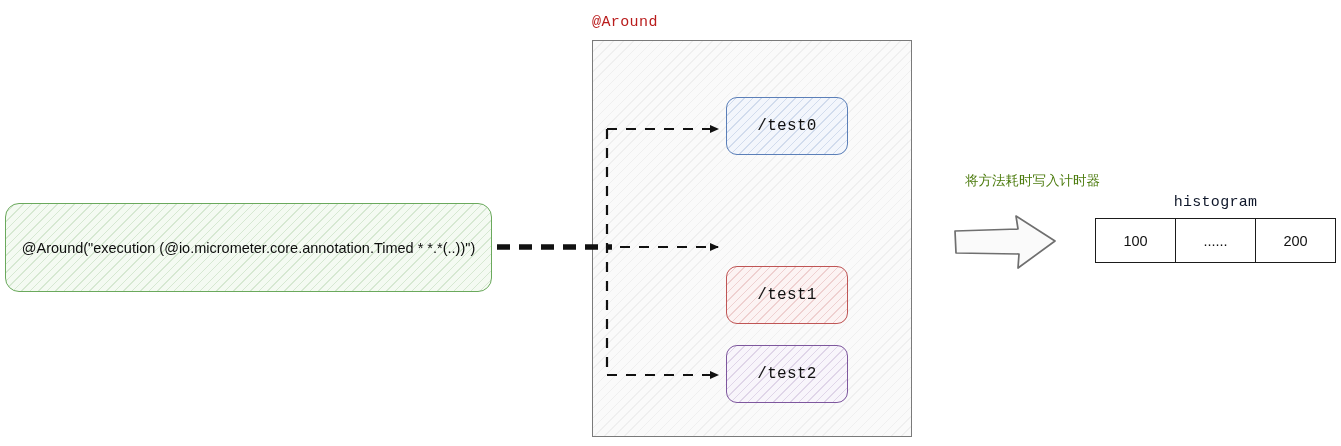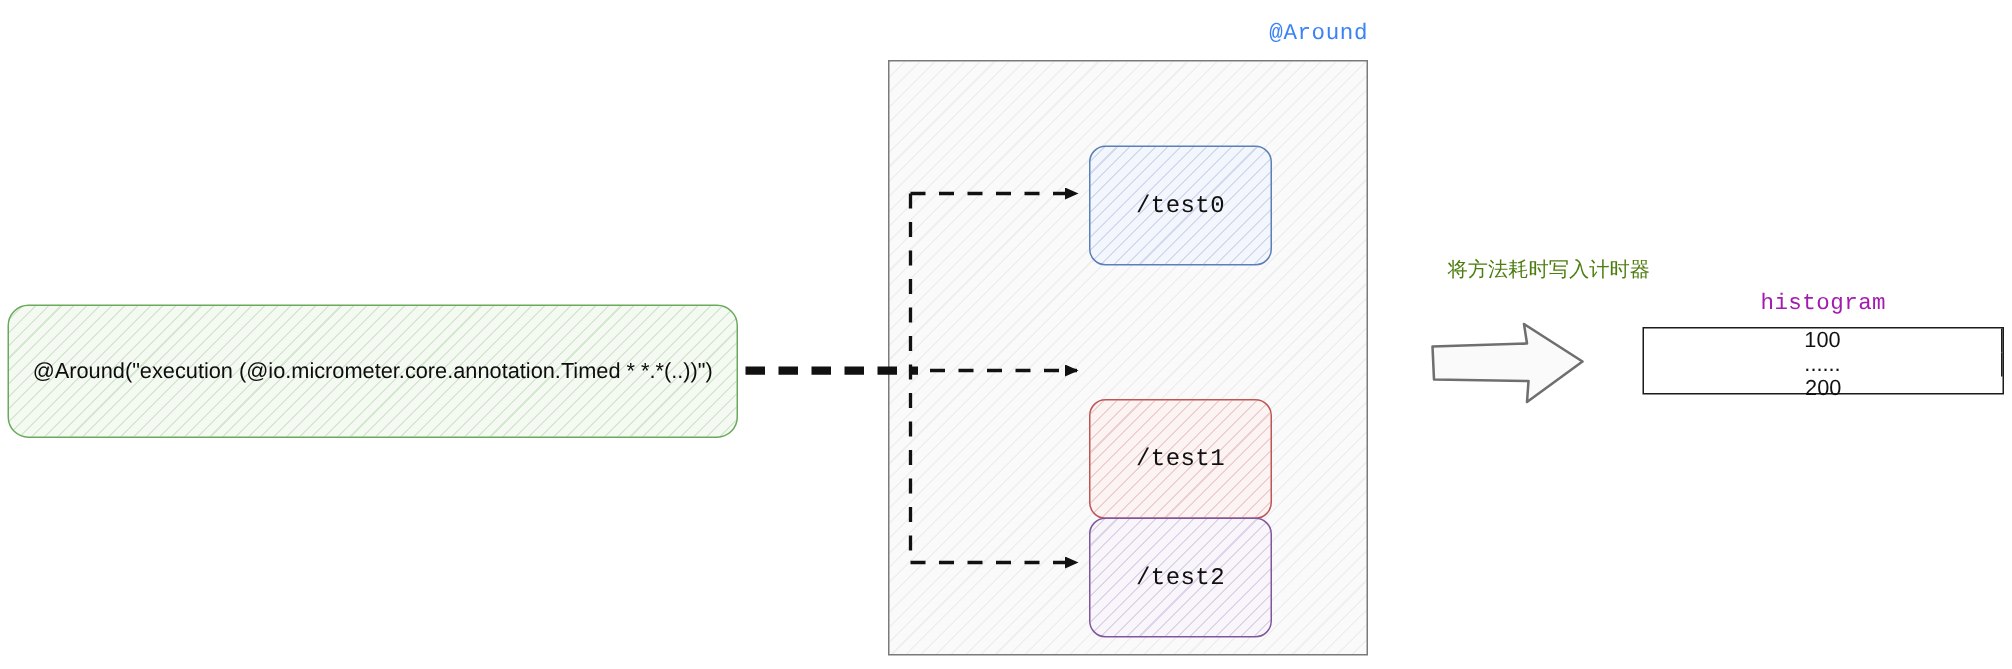--- a/index.html
+++ b/index.html
@@ -74,24 +74,24 @@
     height: 397px;
     border: 1.6px solid #7a7a7a;
     background-color: #fafafa;
     box-sizing: border-box;
   }
   #around-label {
     position: absolute;
     left: 592px;
     top: 14px;
     width: 320px;
-    text-align: right;
+    text-align: left;
     font-family: "Liberation Mono", "DejaVu Sans Mono", monospace;
     font-size: 15px;
-    color: #3b82f6;
+    color: #b91c1c;
     letter-spacing: 0.4px;
   }
 
   
   #pointcut-box {
     position: absolute;
     left: 5px;
     top: 203px;
     width: 487px;
     height: 89px;
@@ -108,21 +108,21 @@
     font-size: 14.5px;
     color: #0d0d0d;
     white-space: nowrap;
     padding: 0 8px;
   }
 
   
   .endpoint {
     position: absolute;
     width: 122px;
-    height: 80px;
+    height: 58px;
     border-radius: 11px;
     box-sizing: border-box;
     display: flex;
     align-items: center;
     justify-content: center;
     font-family: "Liberation Mono", "DejaVu Sans Mono", monospace;
     font-size: 16px;
     color: #111111;
     letter-spacing: 0.3px;
     text-align: center;
@@ -177,34 +177,33 @@
 
   
   #histogram-label {
     position: absolute;
     left: 1095px;
     top: 194px;
     width: 241px;
     text-align: center;
     font-family: "Liberation Mono", "DejaVu Sans Mono", monospace;
     font-size: 15px;
-    color: #a21caf;
+    color: #0f172a;
     letter-spacing: 0.3px;
   }
   #histogram-table {
     position: absolute;
     left: 1095px;
     top: 218px;
     width: 241px;
     height: 45px;
     border: 1.6px solid #1b1b1b;
     box-sizing: border-box;
     display: flex;
     background: #ffffff;
-    flex-direction: column;
   }
   .hist-cell {
     flex: 1 1 0;
     border-right: 1.4px solid #1b1b1b;
     box-sizing: border-box;
     display: flex;
     align-items: center;
     justify-content: center;
     font-family: "Liberation Sans", sans-serif;
     font-size: 14.5px;

